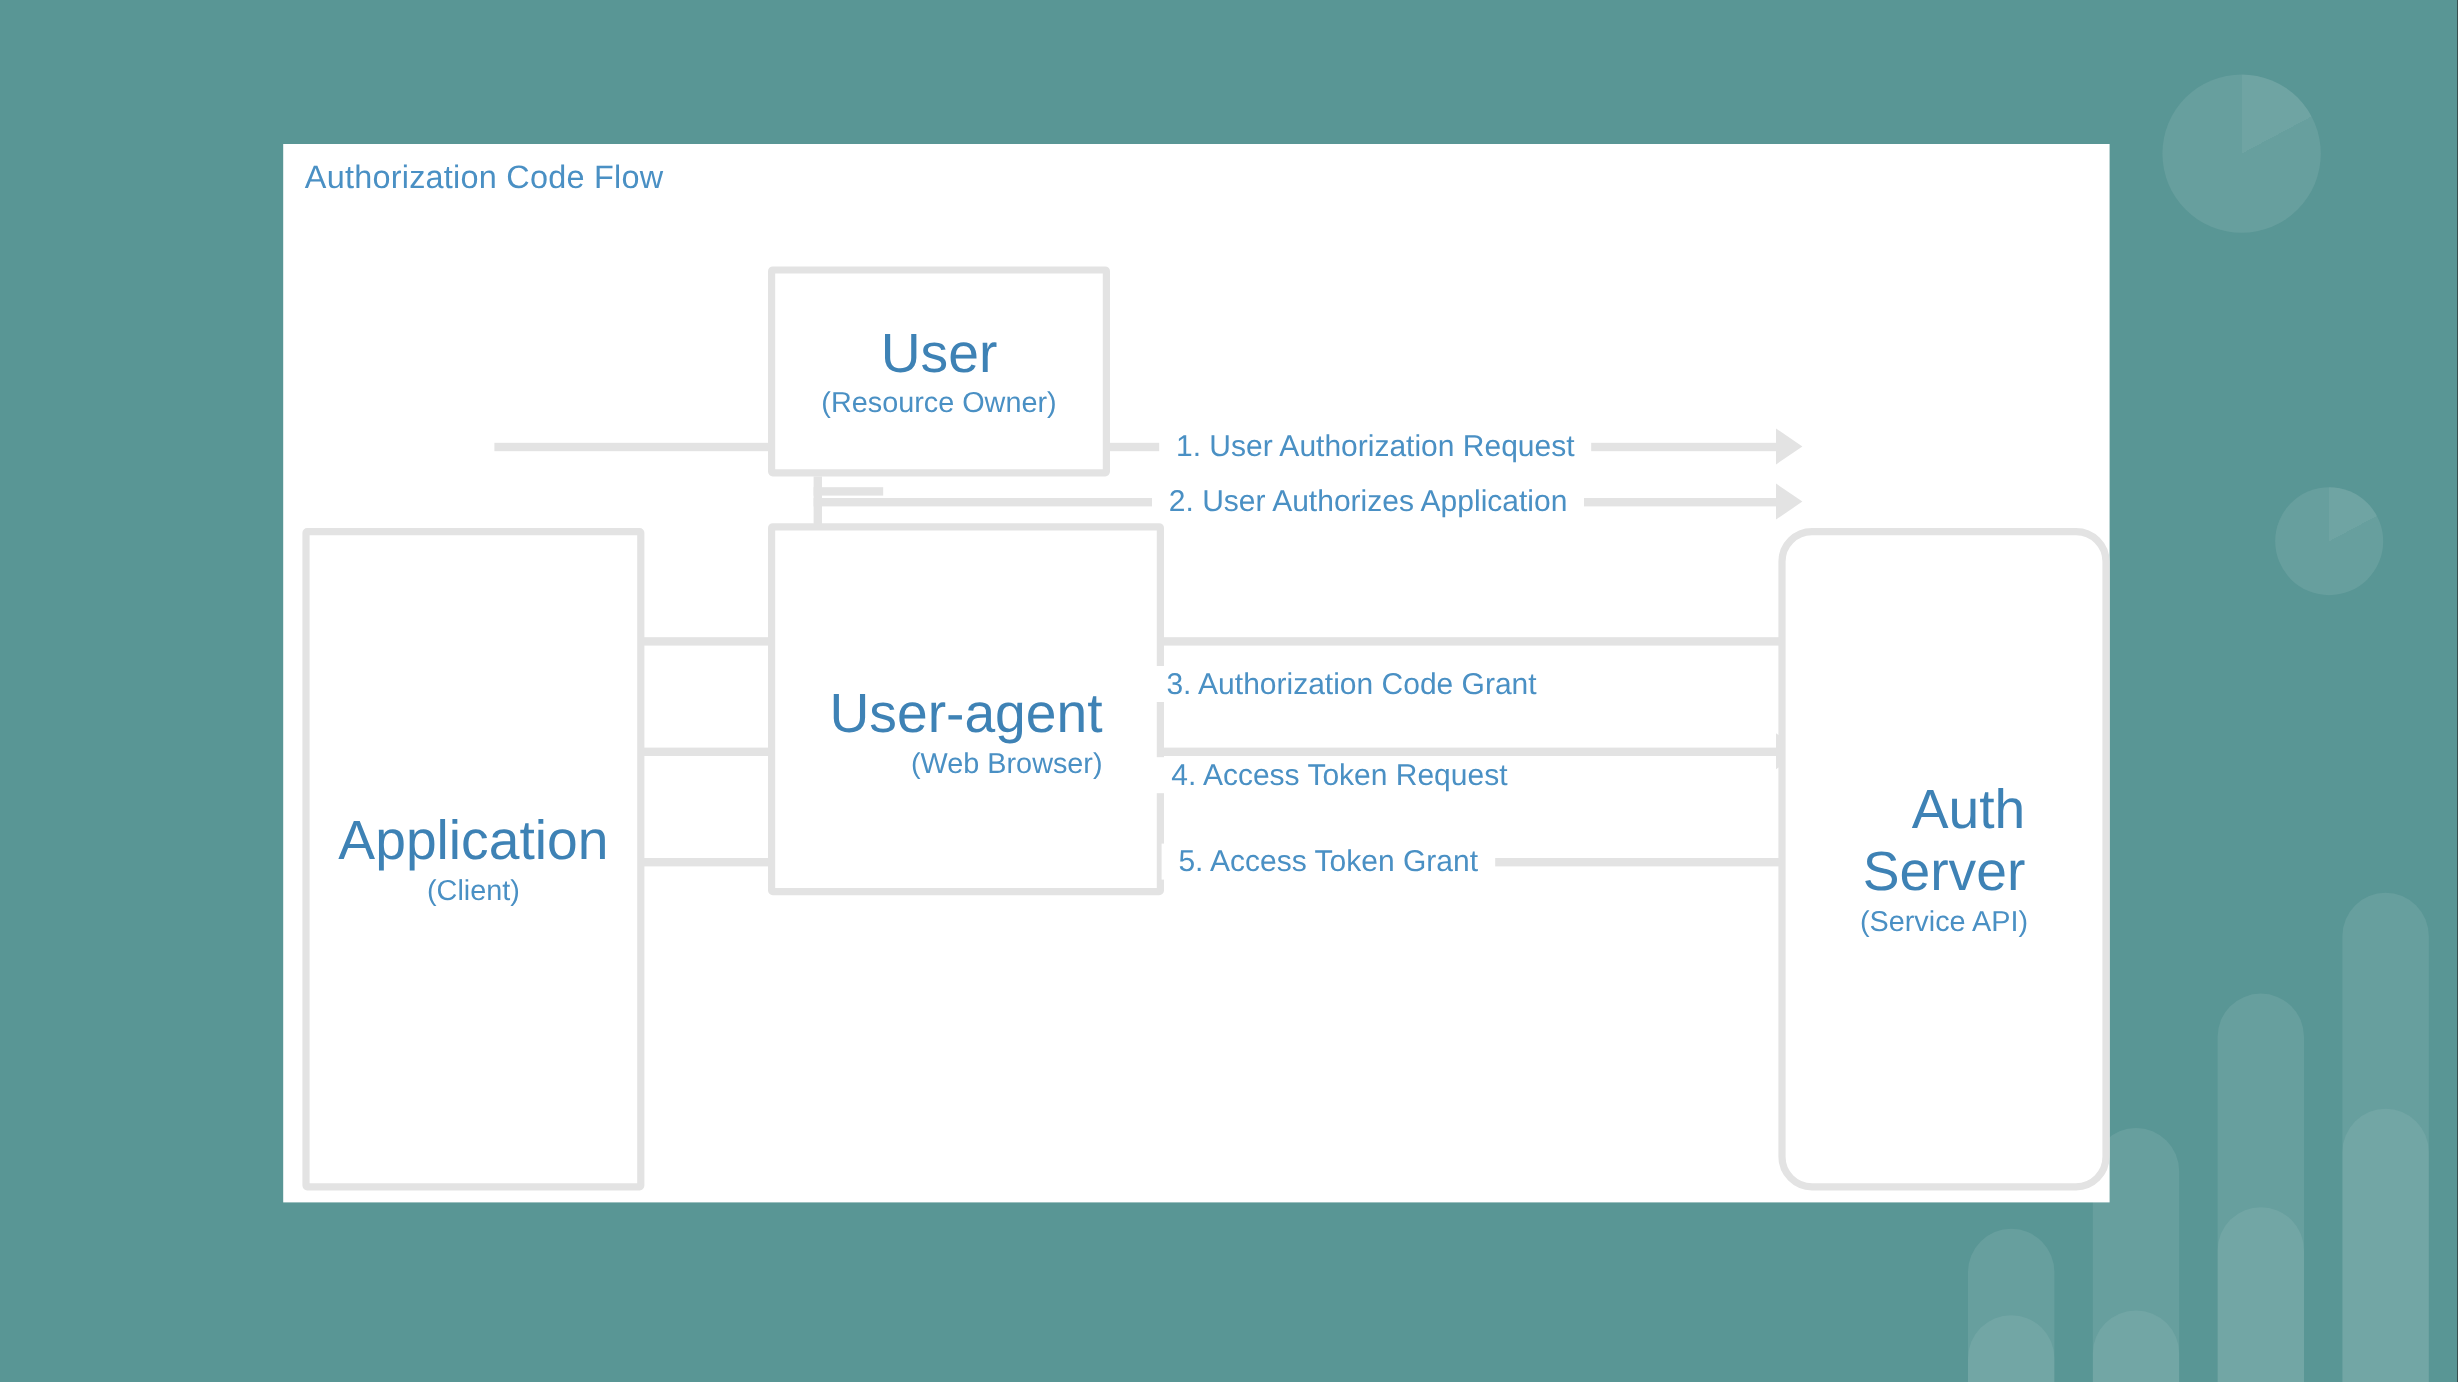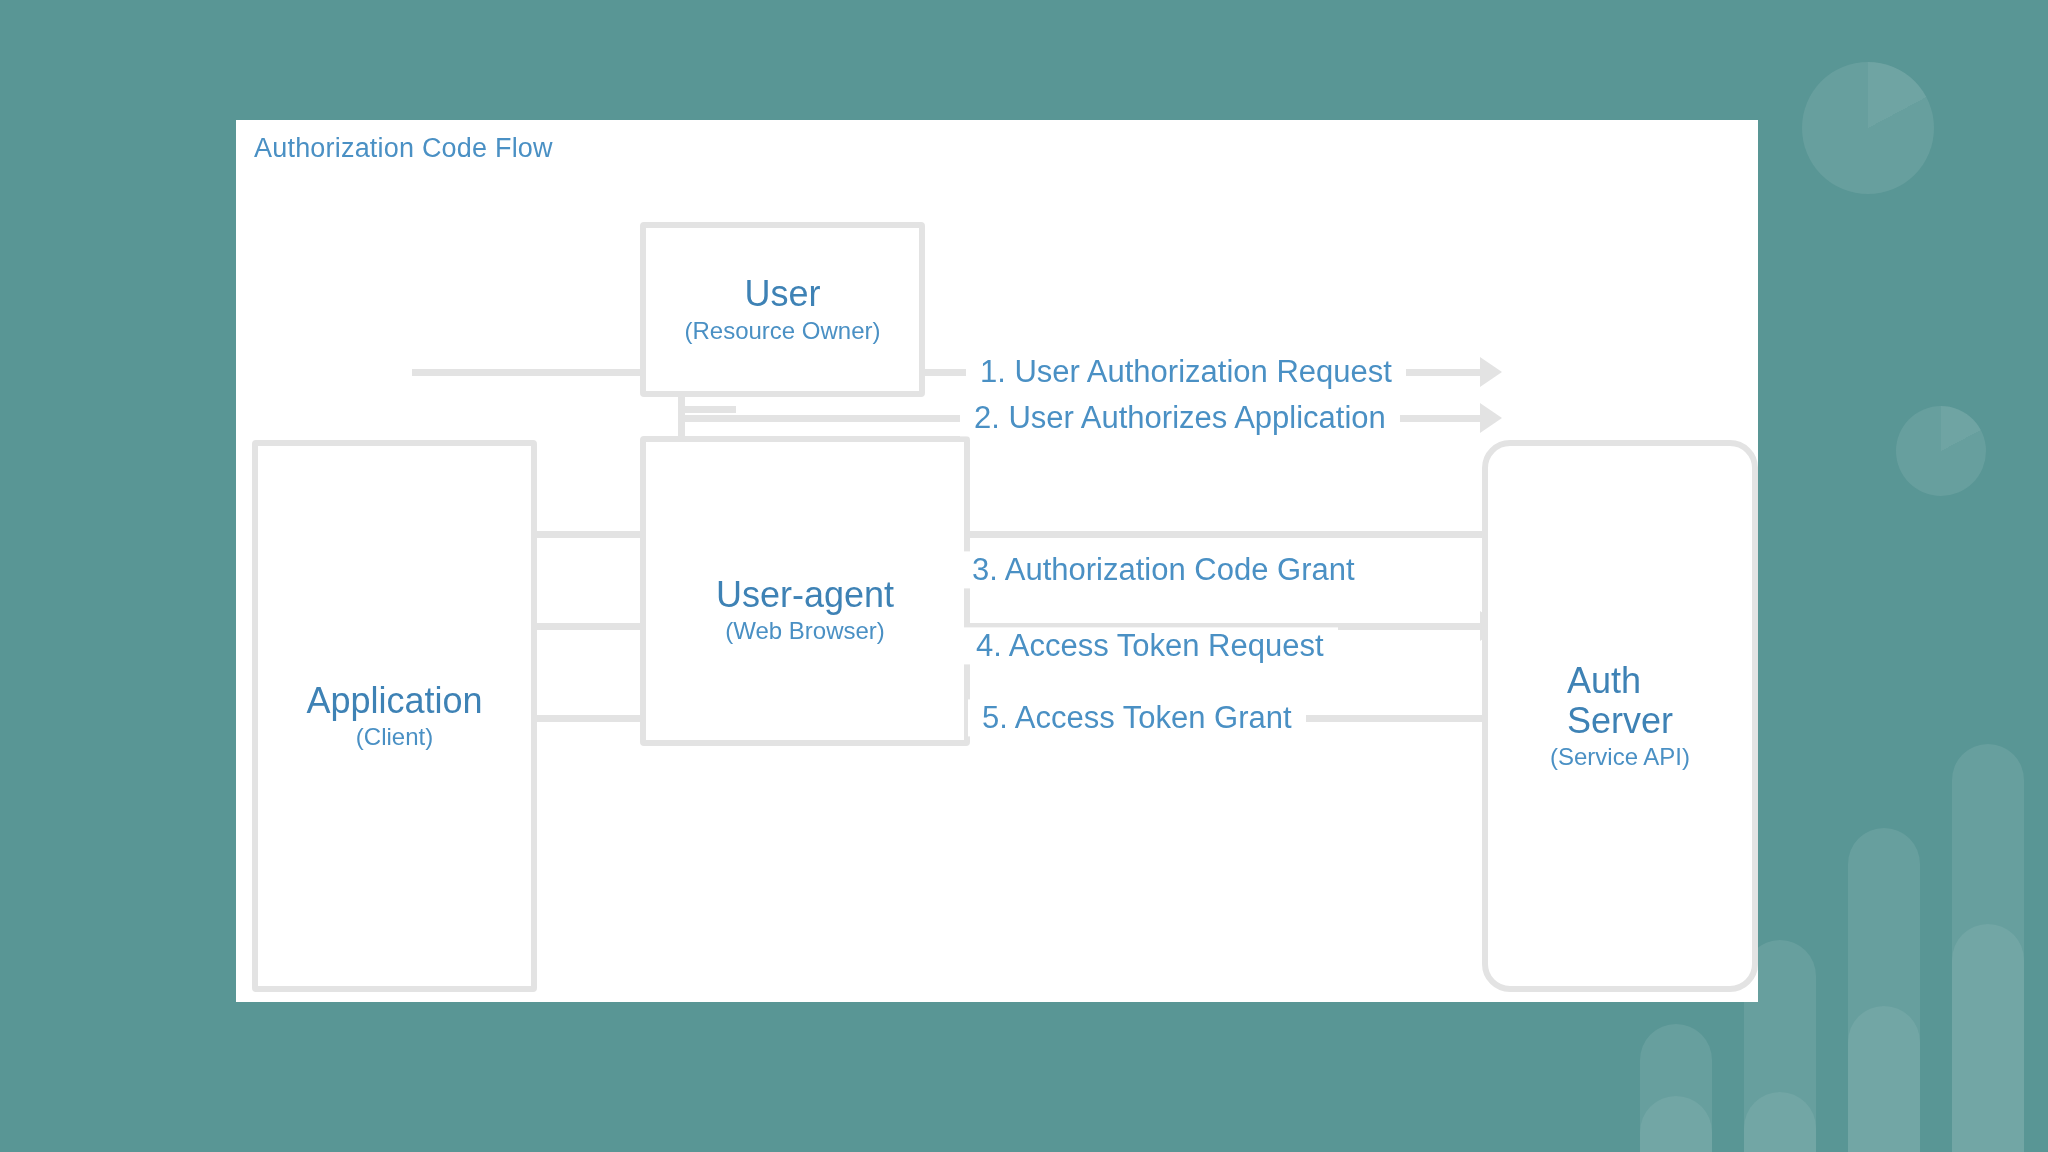--- a/index.html
+++ b/index.html
@@ -77,30 +77,30 @@
     border: 6px solid #e3e3e3;
     border-radius: 4px;
     background: #ffffff;
     box-sizing: border-box;
     display: flex;
     flex-direction: column;
     align-items: center;
     justify-content: center;
   }
   .box .title {
-    font-size: 36px;
+    font-size: 46px;
     color: #3e82b5;
     line-height: 1.12;
-    text-align: left;
+    text-align: right;
     white-space: pre-line;
   }
   .box .sub {
     font-size: 24px;
     color: #4a90c4;
-    text-align: center;
+    text-align: right;
     margin-top: 2px;
   }
 
   #box-user      { left: 640px; top: 222px;  width: 285px; height: 175px; }
   #box-useragent { left: 640px; top: 436px;  width: 330px; height: 310px; justify-content: center; }
   #box-app       { left: 252px; top: 440px;  width: 285px; height: 552px; }
   #box-auth      { left: 1482px; top: 440px; width: 276px; height: 552px; border-radius: 28px; }
 
   #box-useragent .labelwrap {
     margin-top: 38px;
@@ -121,21 +121,21 @@
     position: absolute;
     width: 0; height: 0;
     border-top: 15px solid transparent;
     border-bottom: 15px solid transparent;
   }
   .arrow-r { border-left: 22px solid #e3e3e3; }
   .arrow-l { border-right: 22px solid #e3e3e3; }
 
   .flow-label {
     position: absolute;
-    font-size: 31px;
+    font-size: 25px;
     color: #4a90c4;
     background: #ffffff;
     padding: 0 14px;
     white-space: nowrap;
     transform: translateY(-50%);
     line-height: 1.2;
   }
 </style>
 </head>
 <body>

